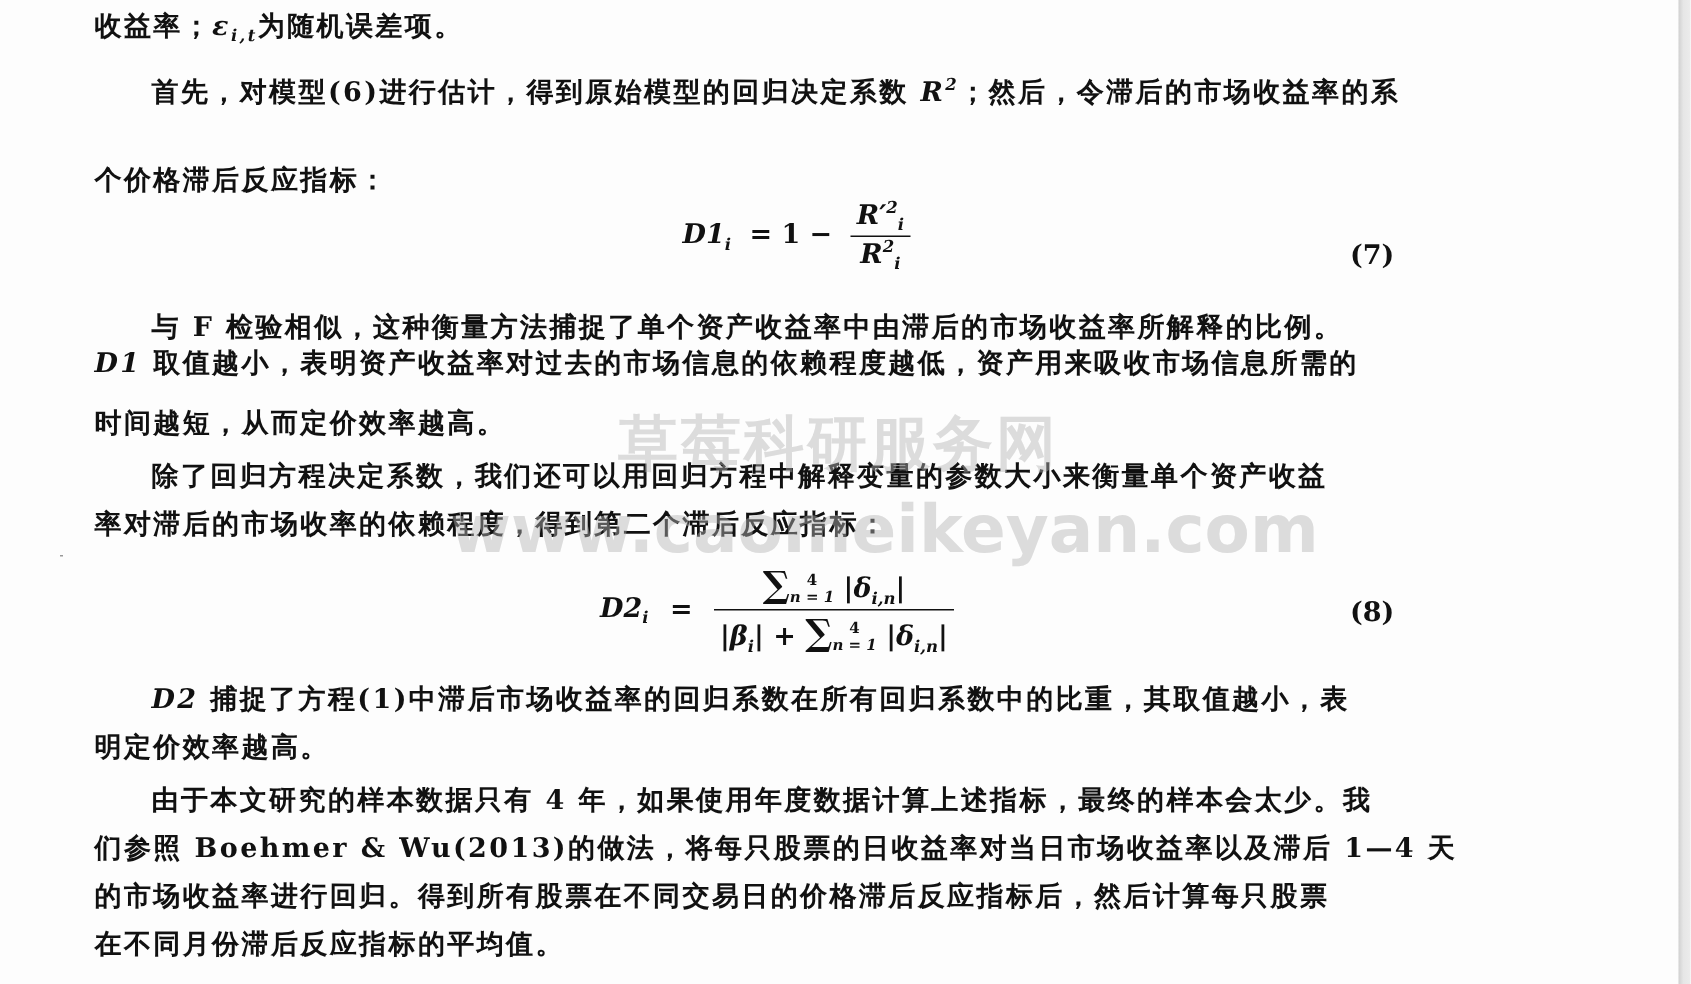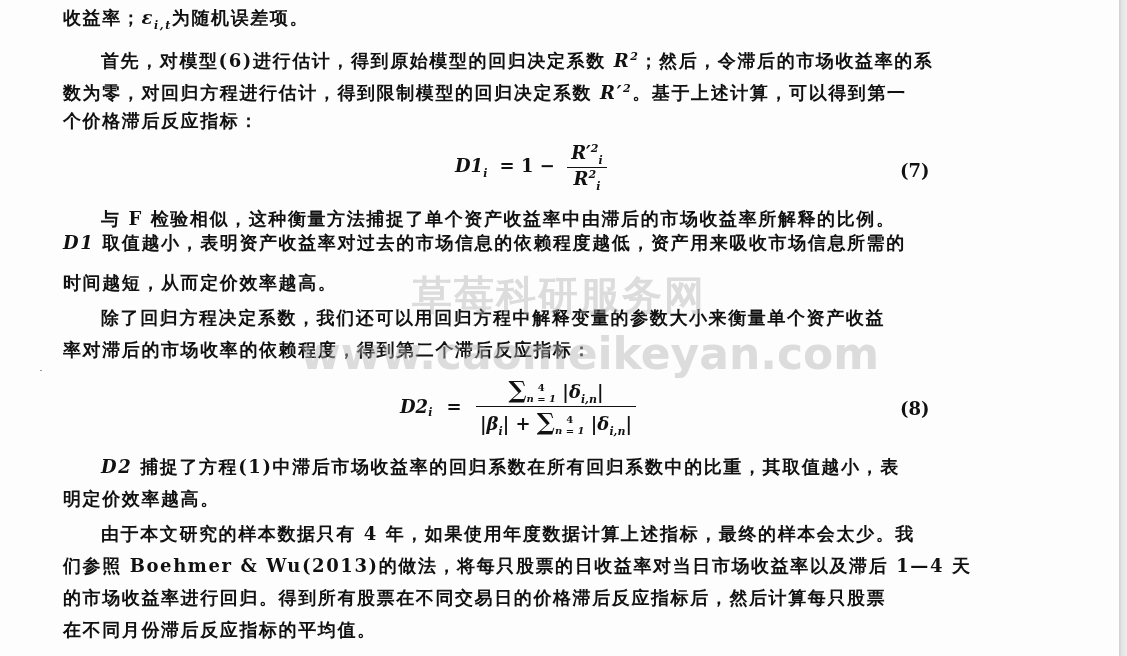--- a/index.html
+++ b/index.html
@@ -50,27 +50,24 @@
 <div class="page">
 
   <div class="line" style="top:7px;">
     <span>收益率；</span><span class="it">ε</span><sub class="it">i,t</sub><span>为随机误差项。</span>
   </div>
 
   <div class="line indent" style="top:46px;">
     <span>首先，对模型(6)进行估计，得到原始模型的回归决定系数 </span><span class="it">R<sup>2</sup></span><span>；然后，令滞后的市场收益率的系</span>
   </div>
 
-  <div class="line" style="top:78px;">
-    <span>数为零，对回归方程进行估计，得到限制模型的回归决定系数 </span><span class="it">R′<sup>2</sup></span><span>。基于上述计算，可以得到第一</span>
-  </div>
 
   <div class="line" style="top:110px;">个价格滞后反应指标：</div>
 
-  <div class="formula" style="left:455px; top:142px;">
+  <div class="formula" style="left:455px; top:132px;">
     <span class="it">D1</span><sub class="it">i</sub>
     <span style="margin:0 6px;">= 1 −</span>
     <span class="frac">
       <span class="num it"><span>R′</span><sup>2</sup><sub>i</sub></span>
       <span class="den it"><span>R</span><sup>2</sup><sub>i</sub></span>
     </span>
   </div>
   <div class="eqno" style="left:900px; top:160px;">(7)</div>
 
   <div class="line indent" style="top:208px;">与 F 检验相似，这种衡量方法捕捉了单个资产收益率中由滞后的市场收益率所解释的比例。</div>

